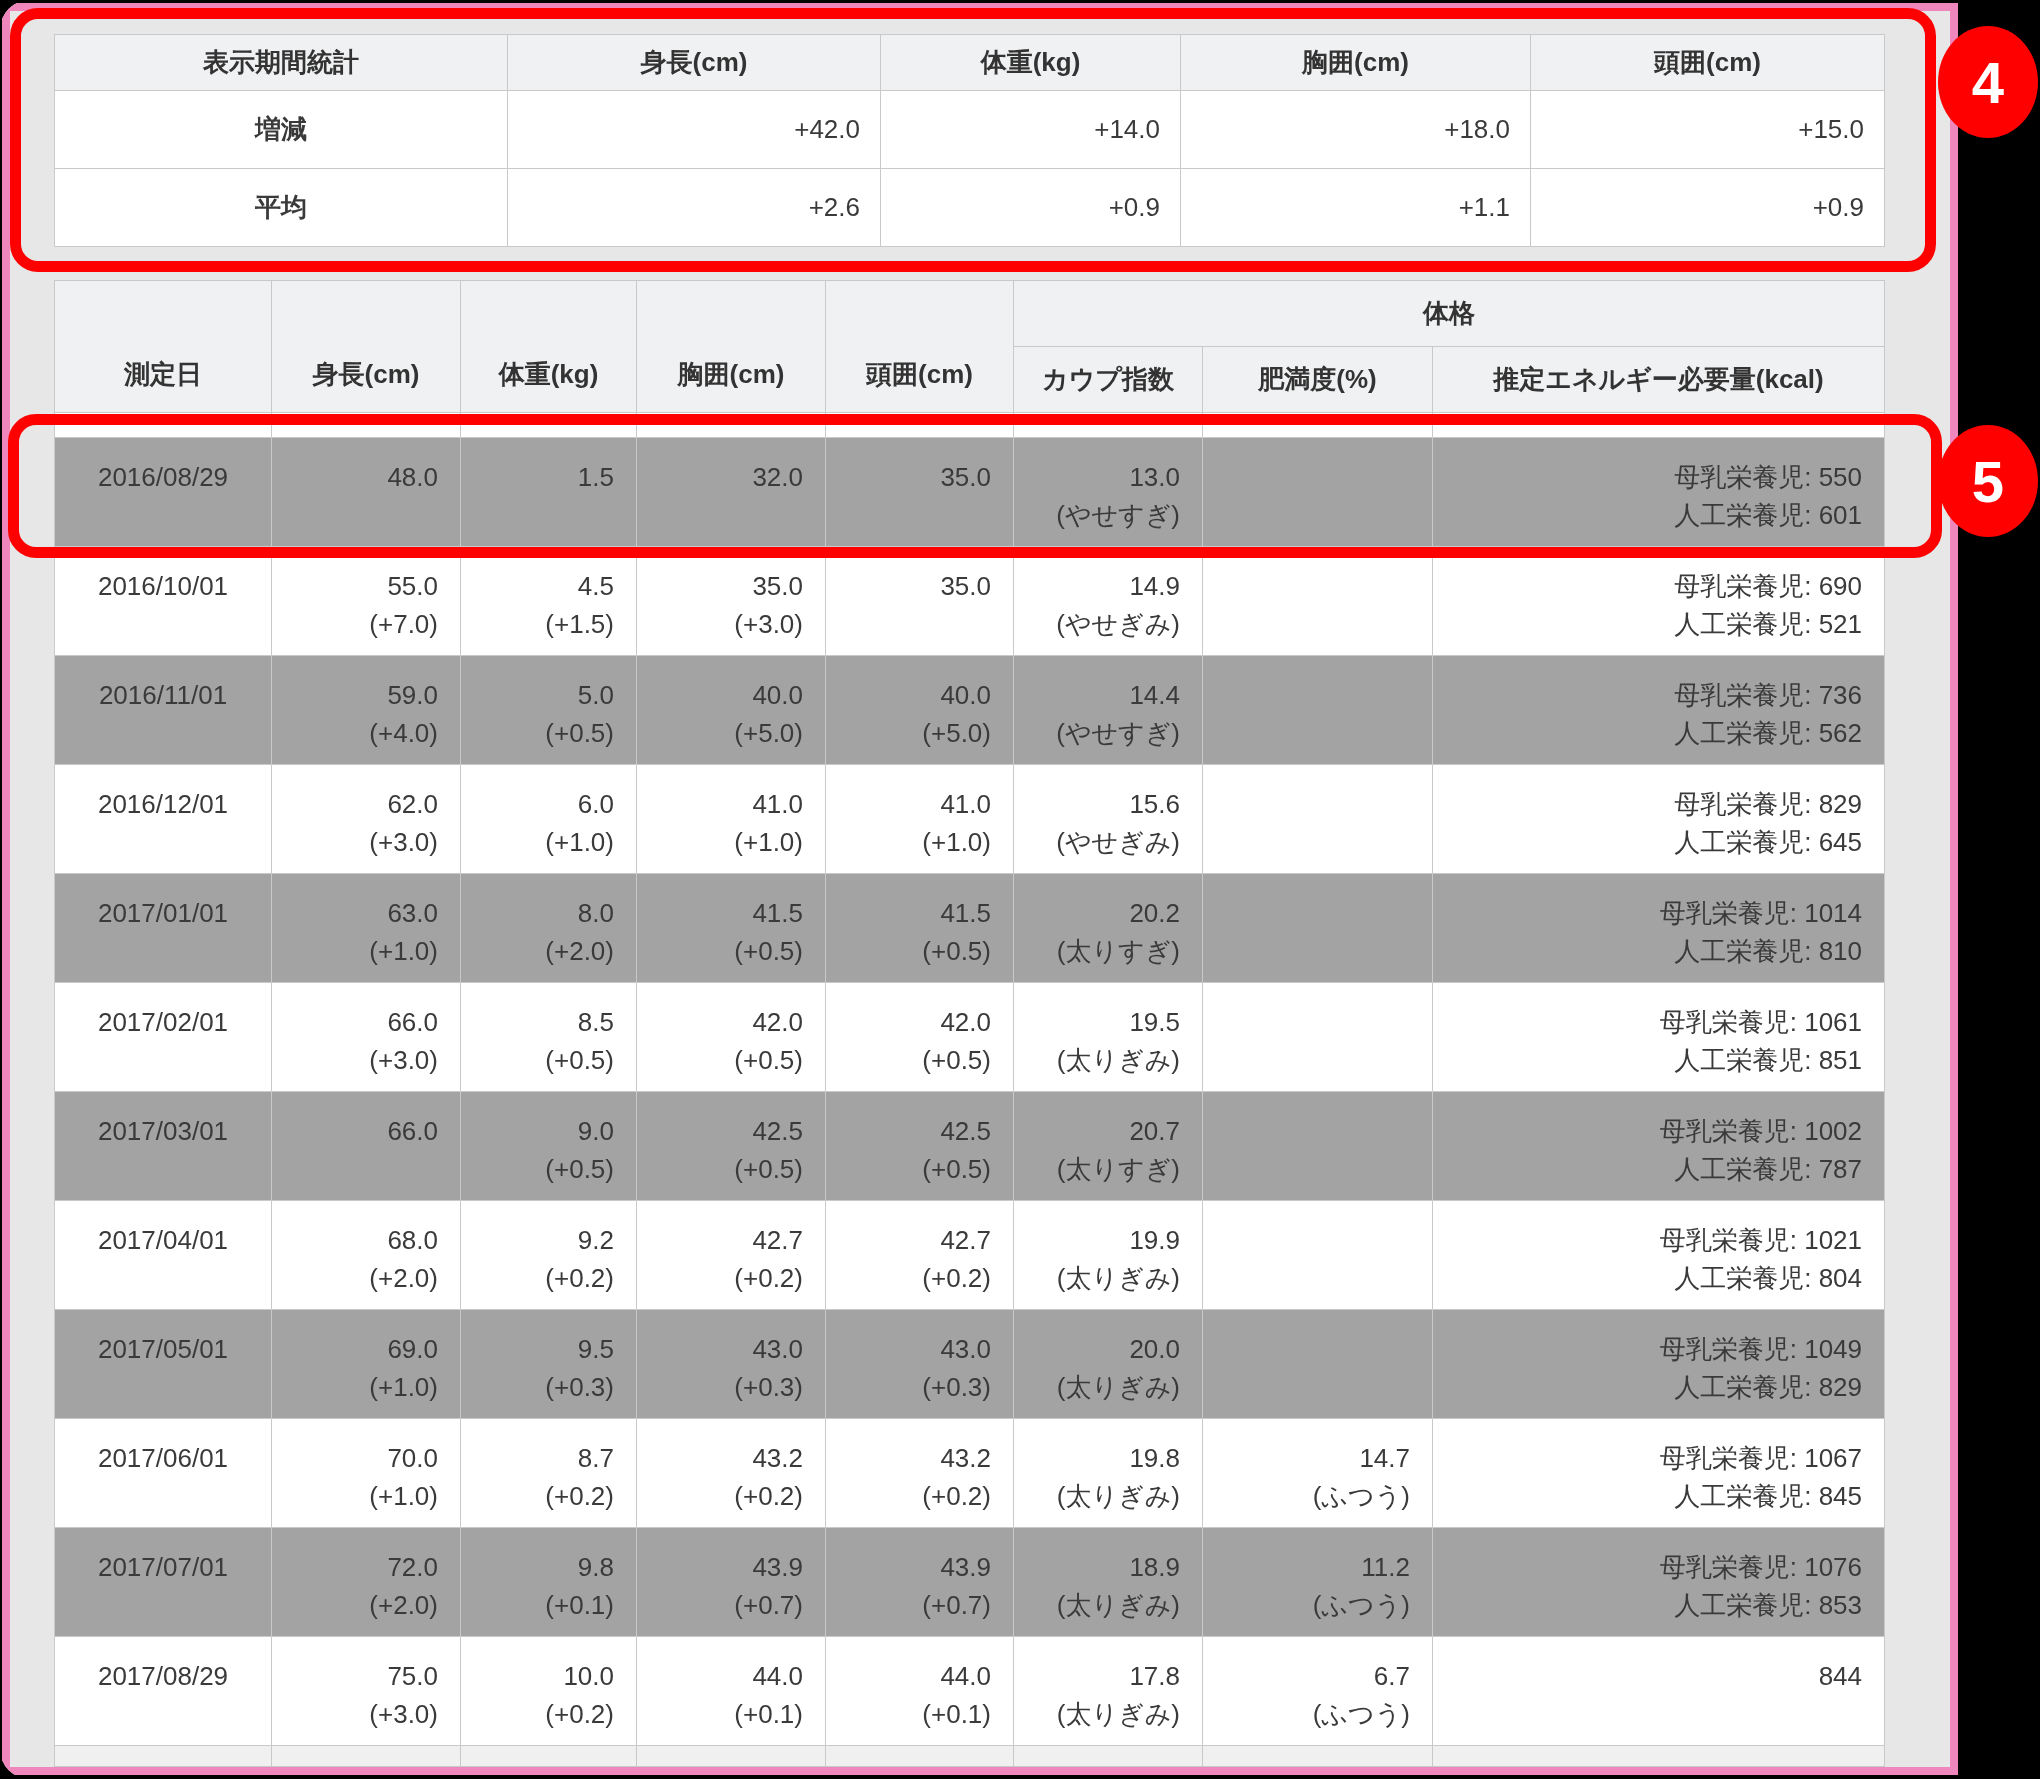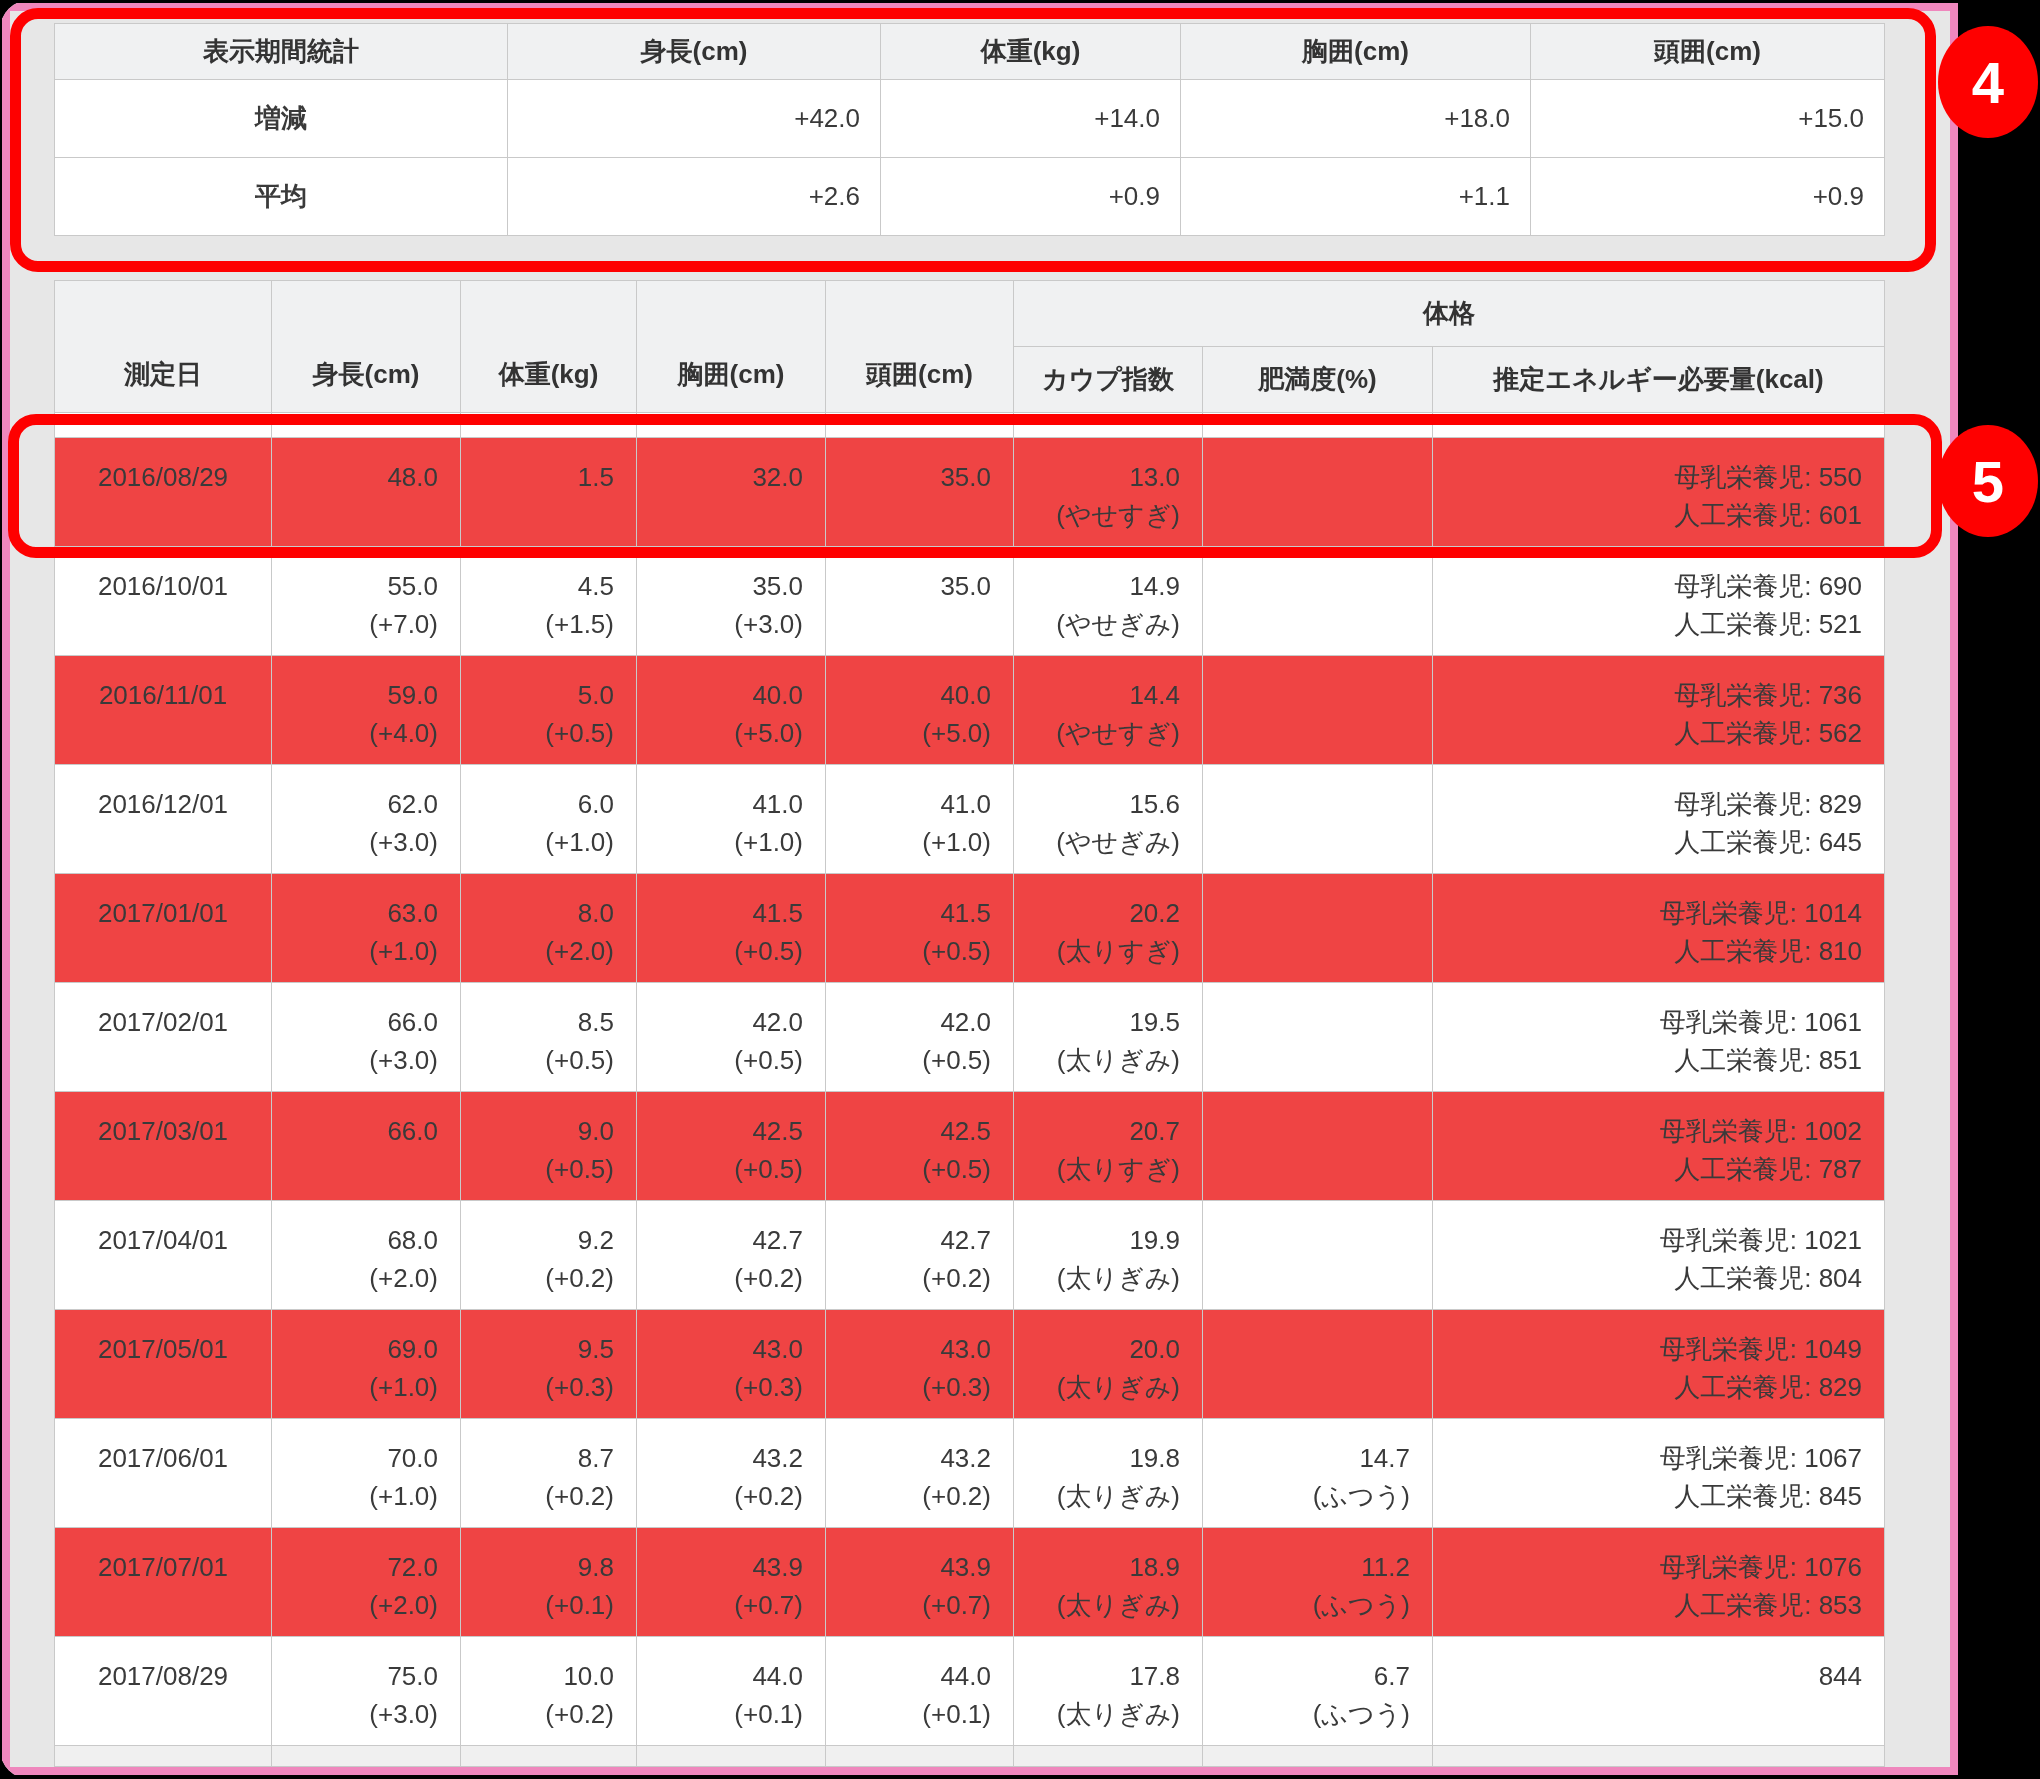--- a/index.html
+++ b/index.html
@@ -11,33 +11,33 @@
   }
   .page {
     position:absolute; left:2px; top:3px; width:1956px; height:1772px;
     background:#e7e7e7; border:8px solid #ef87bd;
   }
   table { border-collapse:collapse; table-layout:fixed; background:#fff; position:absolute; }
   th, td { border:1px solid #c9c9c9; font-size:26px; overflow:hidden; }
   thead th { background:#f0f1f2; font-weight:bold; text-align:center; color:#333; }
 
   
-  .stats { left:54px; top:23px; width:1830px; }
+  .stats { left:54px; top:34px; width:1830px; }
   .stats thead th { height:56px; vertical-align:middle; }
   .stats tbody td { height:78px; vertical-align:middle; }
   .stats td.label { font-weight:bold; text-align:center; }
   .stats td.val { text-align:right; padding-right:20px; }
 
   
   .records { left:54px; top:280px; width:1830px; }
   .records thead tr th { height:66px; }
   .records thead th.rspan { vertical-align:bottom; padding-bottom:20px; }
   .records thead th.grp, .records thead th.sub { vertical-align:middle;margin-top:24px; }
   .records tbody td { vertical-align:top; padding-top:20px; background:#fff; }
-  .records tbody tr.alt td { background:#ef4444; }
+  .records tbody tr.alt td { background:#a3a3a3; }
   .records td.c-date { text-align:center; }
   .records td.num { text-align:right; padding-right:22px; }
   .records .v { line-height:38px; white-space:nowrap; }
   .records tr.partial td { height:25px; padding:0; }
   .records tr.partial-bottom td { height:21px; padding:0; background:#f0f0f0; }
 
   
   .ann-box { position:absolute; border:11px solid #fe0000; border-radius:28px; z-index:5; pointer-events:none; }
   .box4 { left:10px; top:8px; width:1926px; height:264px; }
   .box5 { left:8px; top:414px; width:1934px; height:144px; }

